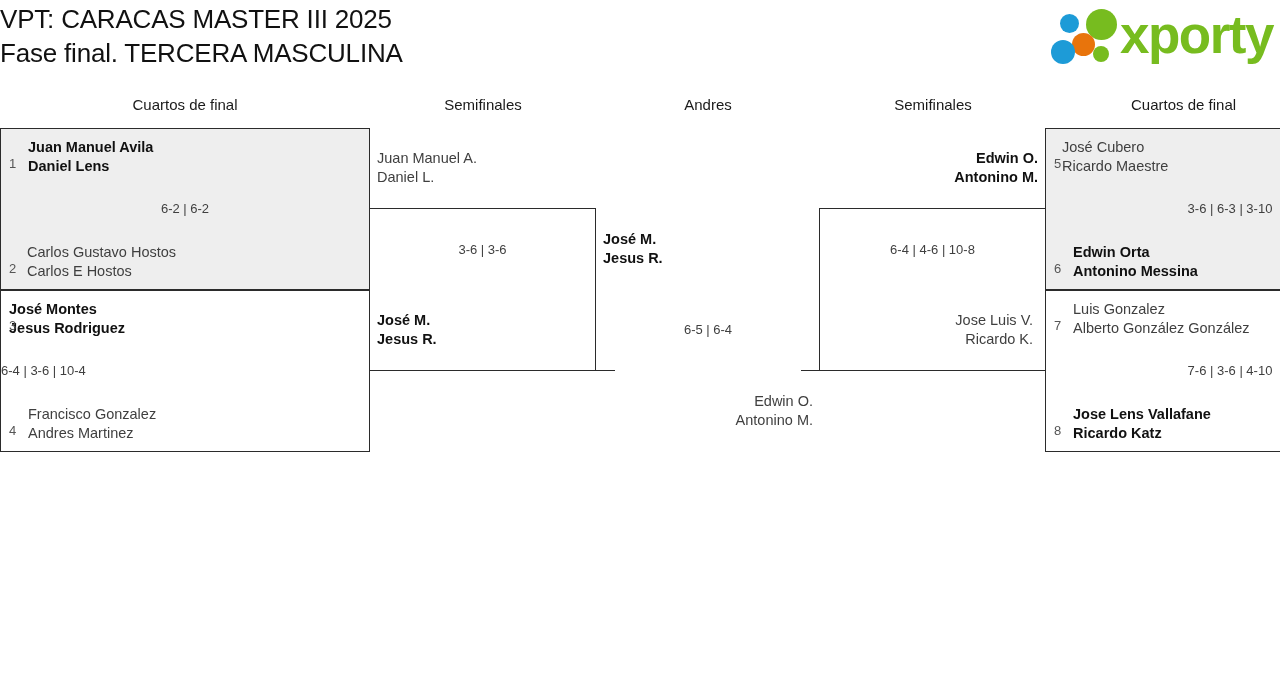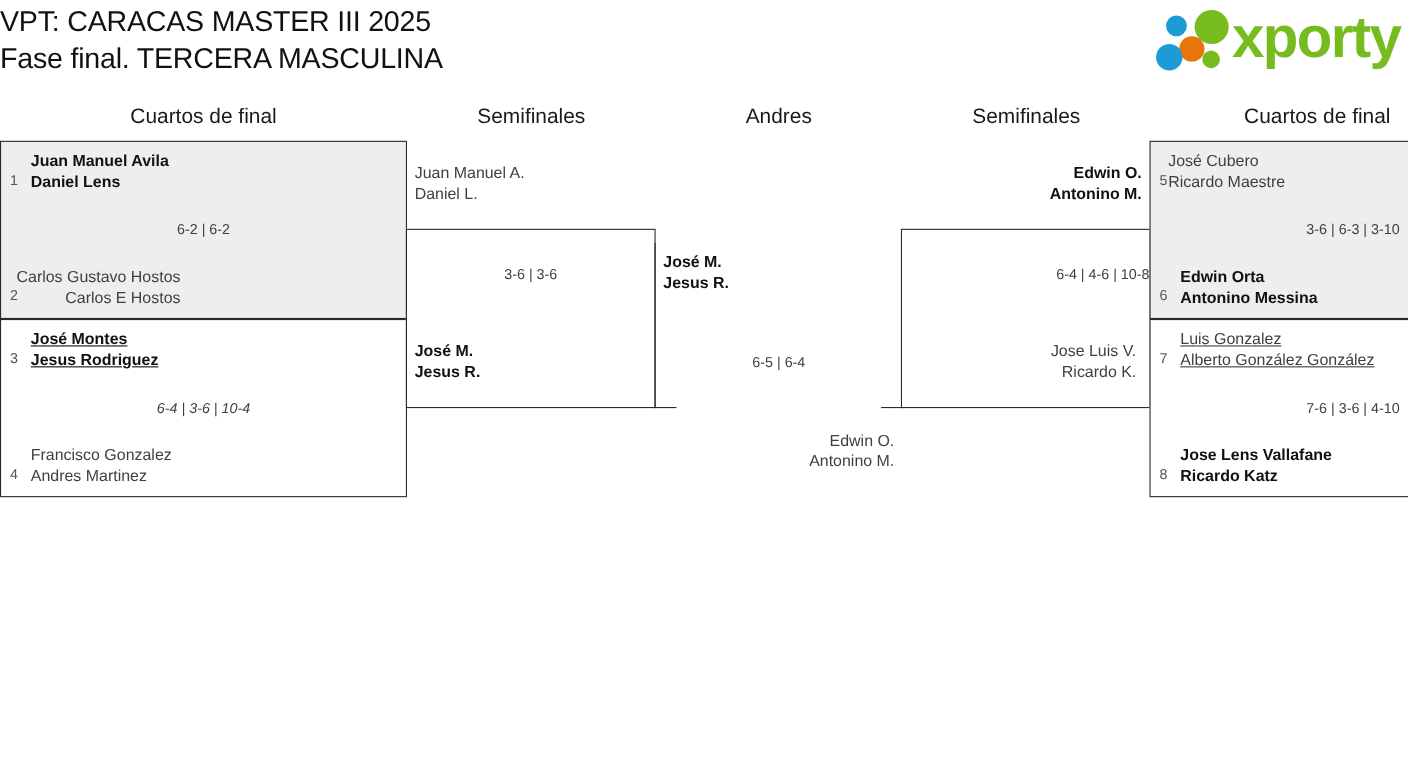--- a/index.html
+++ b/index.html
@@ -33,21 +33,21 @@
   .dot-green-small { left: 47px; top: 40px; width: 16px; height: 16px; background: #77bc1f; }
   .logo-word {
     position: absolute; left: 74px; top: -2px;
     font-size: 53px; line-height: 62px; font-weight: 700;
     color: #77bc1f; letter-spacing: -1.5px;
   }
 
   
   .round-head {
     position: absolute; top: 96px;
-    font-size: 19px; color: #1a1a1a; text-align: center;
+    font-size: 15px; color: #1a1a1a; text-align: center;
     white-space: nowrap;
   }
 
   
   .box { position: absolute; border: 1px solid #2b2b2b; }
   .box.gray { background: #eeeeee; }
   .box.white { background: #ffffff; }
   .box.no-top { border-top: none; }
 
   
@@ -99,36 +99,36 @@
     <div class="entry" style="left:8px; top:9px;">
       <span class="seed" style="left:0px; top:18px;">1</span>
       <span class="names win" style="display:inline-block; margin-left:19px;">
         <span>Juan Manuel Avila</span>
         <span class="n2">Daniel Lens</span>
       </span>
     </div>
     <div class="score" style="left:0px; top:72px; width:368px; text-align:center;">6-2 | 6-2</div>
     <div class="entry" style="left:8px; top:114px;">
       <span class="seed" style="left:0px; top:18px;">2</span>
-      <span class="names" style="display:inline-block; margin-left:6px;text-align:right;">
+      <span class="names" style="display:inline-block; margin-left:18px;">
         <span>Carlos Gustavo Hostos</span>
         <span class="n2">Carlos E Hostos</span>
       </span>
     </div>
   </div>
 
   <div class="box white" style="left:0px; top:290px; width:370px; height:162px;">
     <div class="entry" style="left:8px; top:9px;">
       <span class="seed" style="left:0px; top:18px;">3</span>
-      <span class="names win" style="display:inline-block; margin-left:19px;text-decoration:underline;">
+      <span class="names win" style="display:inline-block; ">
         <span>José Montes</span>
         <span class="n2">Jesus Rodriguez</span>
       </span>
     </div>
-    <div class="score" style="left:0px; top:72px; width:368px; text-align:center;font-style:italic;">6-4 | 3-6 | 10-4</div>
+    <div class="score" style="left:0px; top:72px; width:368px; ">6-4 | 3-6 | 10-4</div>
     <div class="entry" style="left:8px; top:114px;">
       <span class="seed" style="left:0px; top:18px;">4</span>
       <span class="names" style="display:inline-block; margin-left:19px;">
         <span>Francisco Gonzalez</span>
         <span class="n2">Andres Martinez</span>
       </span>
     </div>
   </div>
 
   <div class="box white no-top" style="left:369px; top:208px; width:227px; height:163px; border-top:1px solid #2b2b2b;">
@@ -161,21 +161,21 @@
     </span>
   </div>
   <div class="entry right" style="left:613px; top:392px; width:200px;">
     <span class="names">
       <span>Edwin O.</span>
       <span class="n2">Antonino M.</span>
     </span>
   </div>
 
   <div class="box white" style="left:819px; top:208px; width:227px; height:163px;">
-    <div class="score" style="left:0px; top:33px; width:225px; text-align:right;">6-4 | 4-6 | 10-8</div>
+    <div class="score" style="left:0px; top:33px; width:225px; text-align:center;">6-4 | 4-6 | 10-8</div>
   </div>
   <div class="entry right" style="left:838px; top:149px; width:200px;">
     <span class="names win">
       <span>Edwin O.</span>
       <span class="n2">Antonino M.</span>
     </span>
   </div>
   <div class="entry right" style="left:833px; top:311px; width:200px;">
     <span class="names">
       <span>Jose Luis V.</span>
@@ -197,21 +197,21 @@
       <span class="names win" style="display:inline-block; margin-left:19px;">
         <span>Edwin Orta</span>
         <span class="n2">Antonino Messina</span>
       </span>
     </div>
   </div>
 
   <div class="box white" style="left:1045px; top:290px; width:370px; height:162px;">
     <div class="entry" style="left:8px; top:9px;">
       <span class="seed" style="left:0px; top:18px;">7</span>
-      <span class="names" style="display:inline-block; margin-left:19px;text-decoration:underline;">
+      <span class="names" style="display:inline-block; margin-left:19px;">
         <span>Luis Gonzalez</span>
         <span class="n2">Alberto González González</span>
       </span>
     </div>
     <div class="score" style="left:0px; top:72px; width:368px; text-align:center;">7-6 | 3-6 | 4-10</div>
     <div class="entry" style="left:8px; top:114px;">
       <span class="seed" style="left:0px; top:18px;">8</span>
       <span class="names win" style="display:inline-block; margin-left:19px;">
         <span>Jose Lens Vallafane</span>
         <span class="n2">Ricardo Katz</span>

